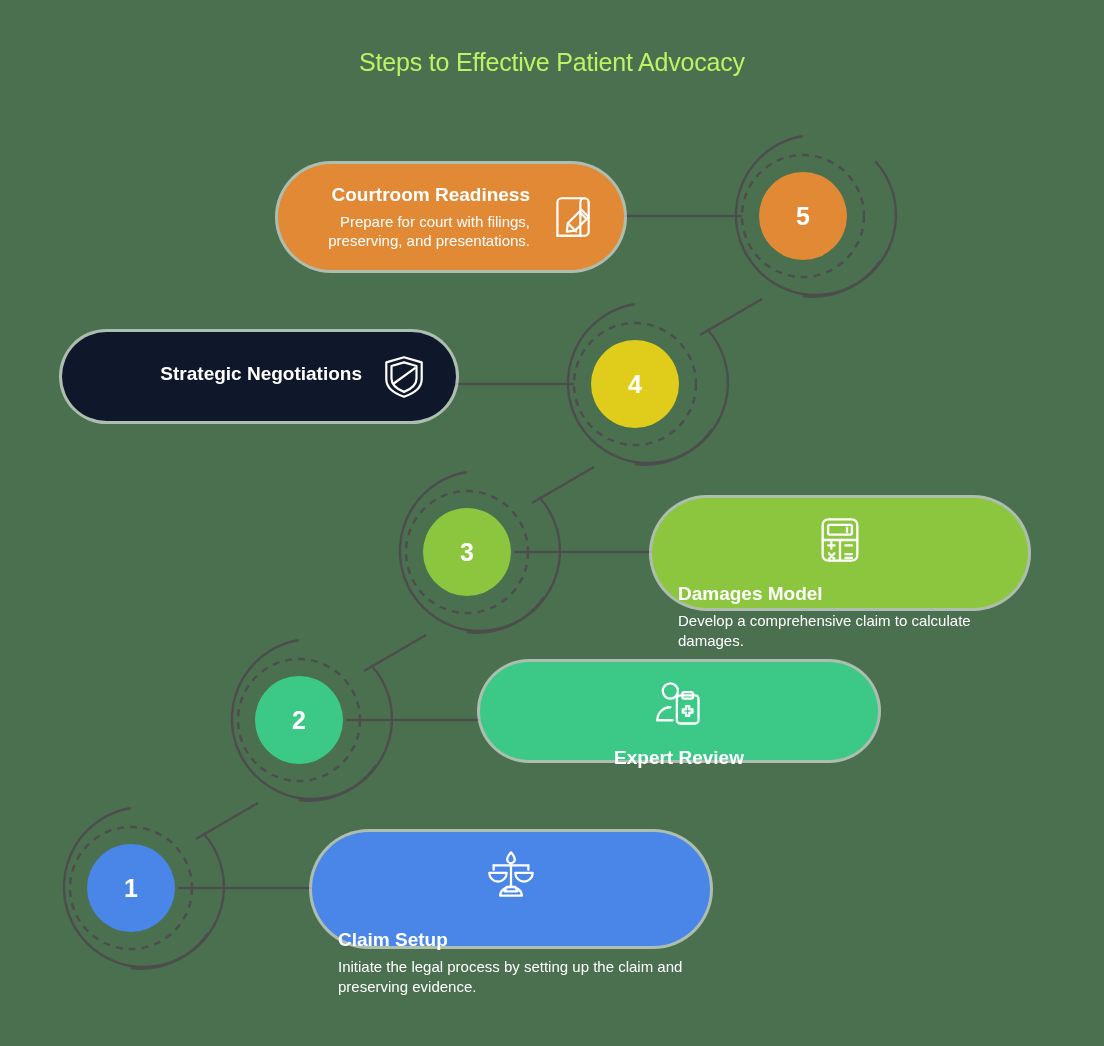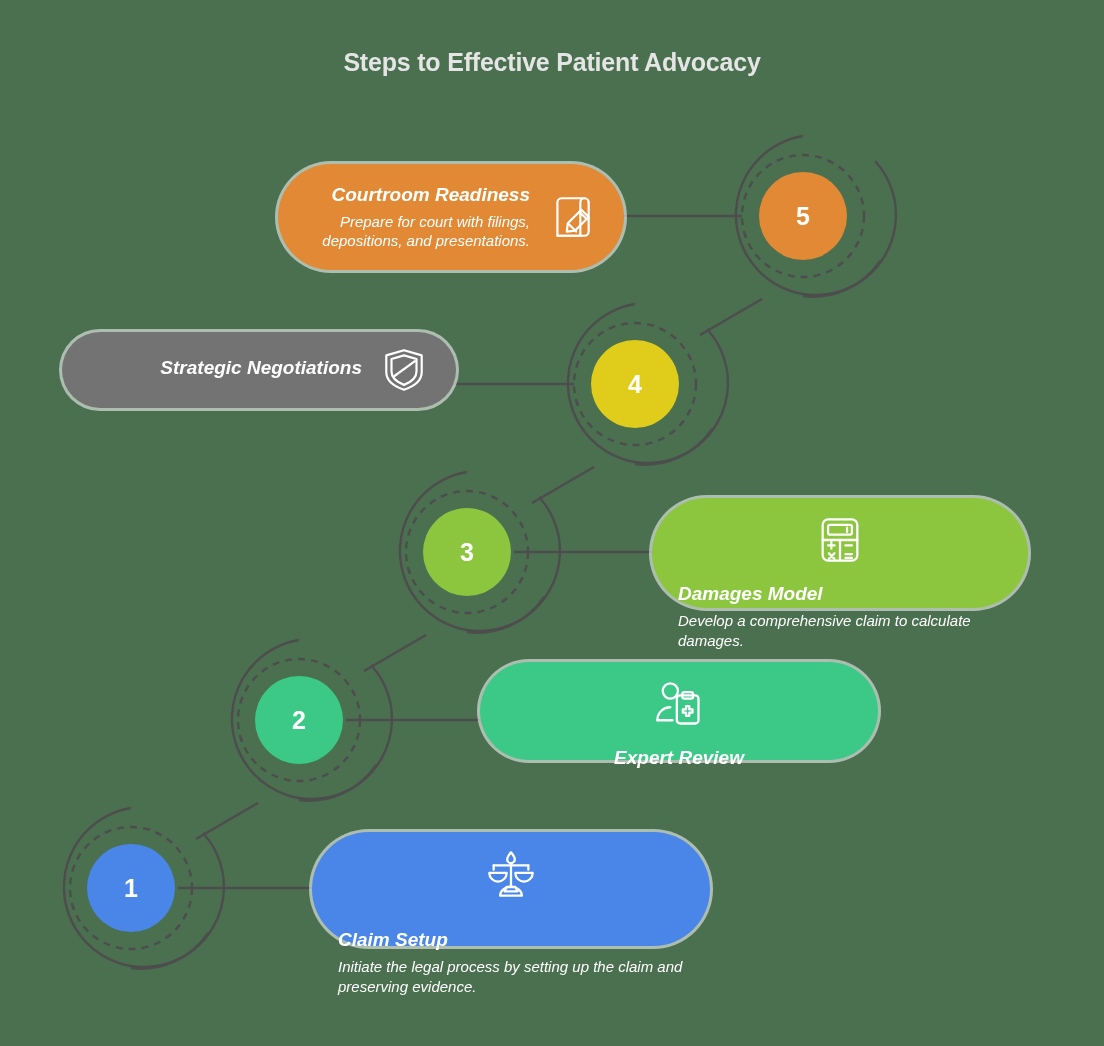--- a/index.html
+++ b/index.html
@@ -28,22 +28,22 @@
     pointer-events: none;
   }
 
   .title {
     position: absolute;
     left: 0;
     top: 48px;
     width: 1104px;
     text-align: center;
     font-size: 25px;
-    font-weight: bold;
-    color: #e5e5e5;
+    font-weight: normal;
+    color: #bef264;
     letter-spacing: -0.2px;
   }
 
   
   .node {
     position: absolute;
     width: 88px;
     height: 88px;
     border-radius: 50%;
     display: flex;
@@ -64,21 +64,20 @@
     display: flex;
     align-items: center;
     gap: 16px;
     box-shadow: 0 0 0 3px rgba(255,255,255,0.55);
     z-index: 5;
   }
   .card .txt {
     display: flex;
     flex-direction: column;
     justify-content: center;
-    font-style: italic;
   }
   .card .ttl {
     color: #ffffff;
     font-weight: bold;
     font-size: 19px;
     line-height: 1.25;
     margin-bottom: 5px;
   }
   .card .sub {
     color: #ffffff;
@@ -158,35 +157,35 @@
   <div class="node" style="left:255px; top:676px; background:#3cc987;">
     <span>2</span>
   </div>
   <div class="node" style="left:87px; top:844px; background:#4a86e8;">
     <span>1</span>
   </div>
 
   <div class="card left-card" style="left:278px; top:164px; width:346px; height:106px; background:#e18935;">
     <div class="txt">
       <div class="ttl">Courtroom Readiness</div>
-      <div class="sub">Prepare for court with filings, depositions, and presentations.</div>
+      <div class="sub">Prepare for court with filings, preserving, and presentations.</div>
     </div>
     <div class="icon-wrap">
       <svg width="50" height="50" viewBox="0 0 48 48" fill="none" stroke="#ffffff" stroke-width="2.1" stroke-linecap="round" stroke-linejoin="round">
         <path d="M10 42 V10 a4 4 0 0 1 4-4 h22 a4 4 0 0 0 -4 4 v32 z"></path>
         <path d="M10 42 h26 a4 4 0 0 0 4-4 V10"></path>
         <path d="M36 6 a4 4 0 0 1 4 4"></path>
         <path d="M33 17 l7 7 -13 13 -8 1 1-8 z"></path>
         <path d="M31 19 l7 7"></path>
         <path d="M20 30 l8 8"></path>
       </svg>
     </div>
   </div>
 
-  <div class="card left-card" style="left:62px; top:332px; width:394px; height:76px; background:#737373;">
+  <div class="card left-card" style="left:62px; top:332px; width:394px; height:89px; background:#0f172a;">
     <div class="txt">
       <div class="ttl">Strategic Negotiations</div>
     </div>
     <div class="icon-wrap">
       <svg width="50" height="50" viewBox="0 0 48 48" fill="none" stroke="#ffffff" stroke-width="2.1" stroke-linecap="round" stroke-linejoin="round">
         <path d="M24 5 L41 10 v16 c0 9-8 14-17 17 -9-3-17-8-17-17 V10 z"></path>
         <path d="M24 10 L36 13.5 v12 c0 6.5-6 10.5-12 12.8 -6-2.3-12-6.3-12-12.8 V13.5 z"></path>
         <path d="M14.5 30 L34.5 15.5"></path>
       </svg>
     </div>

